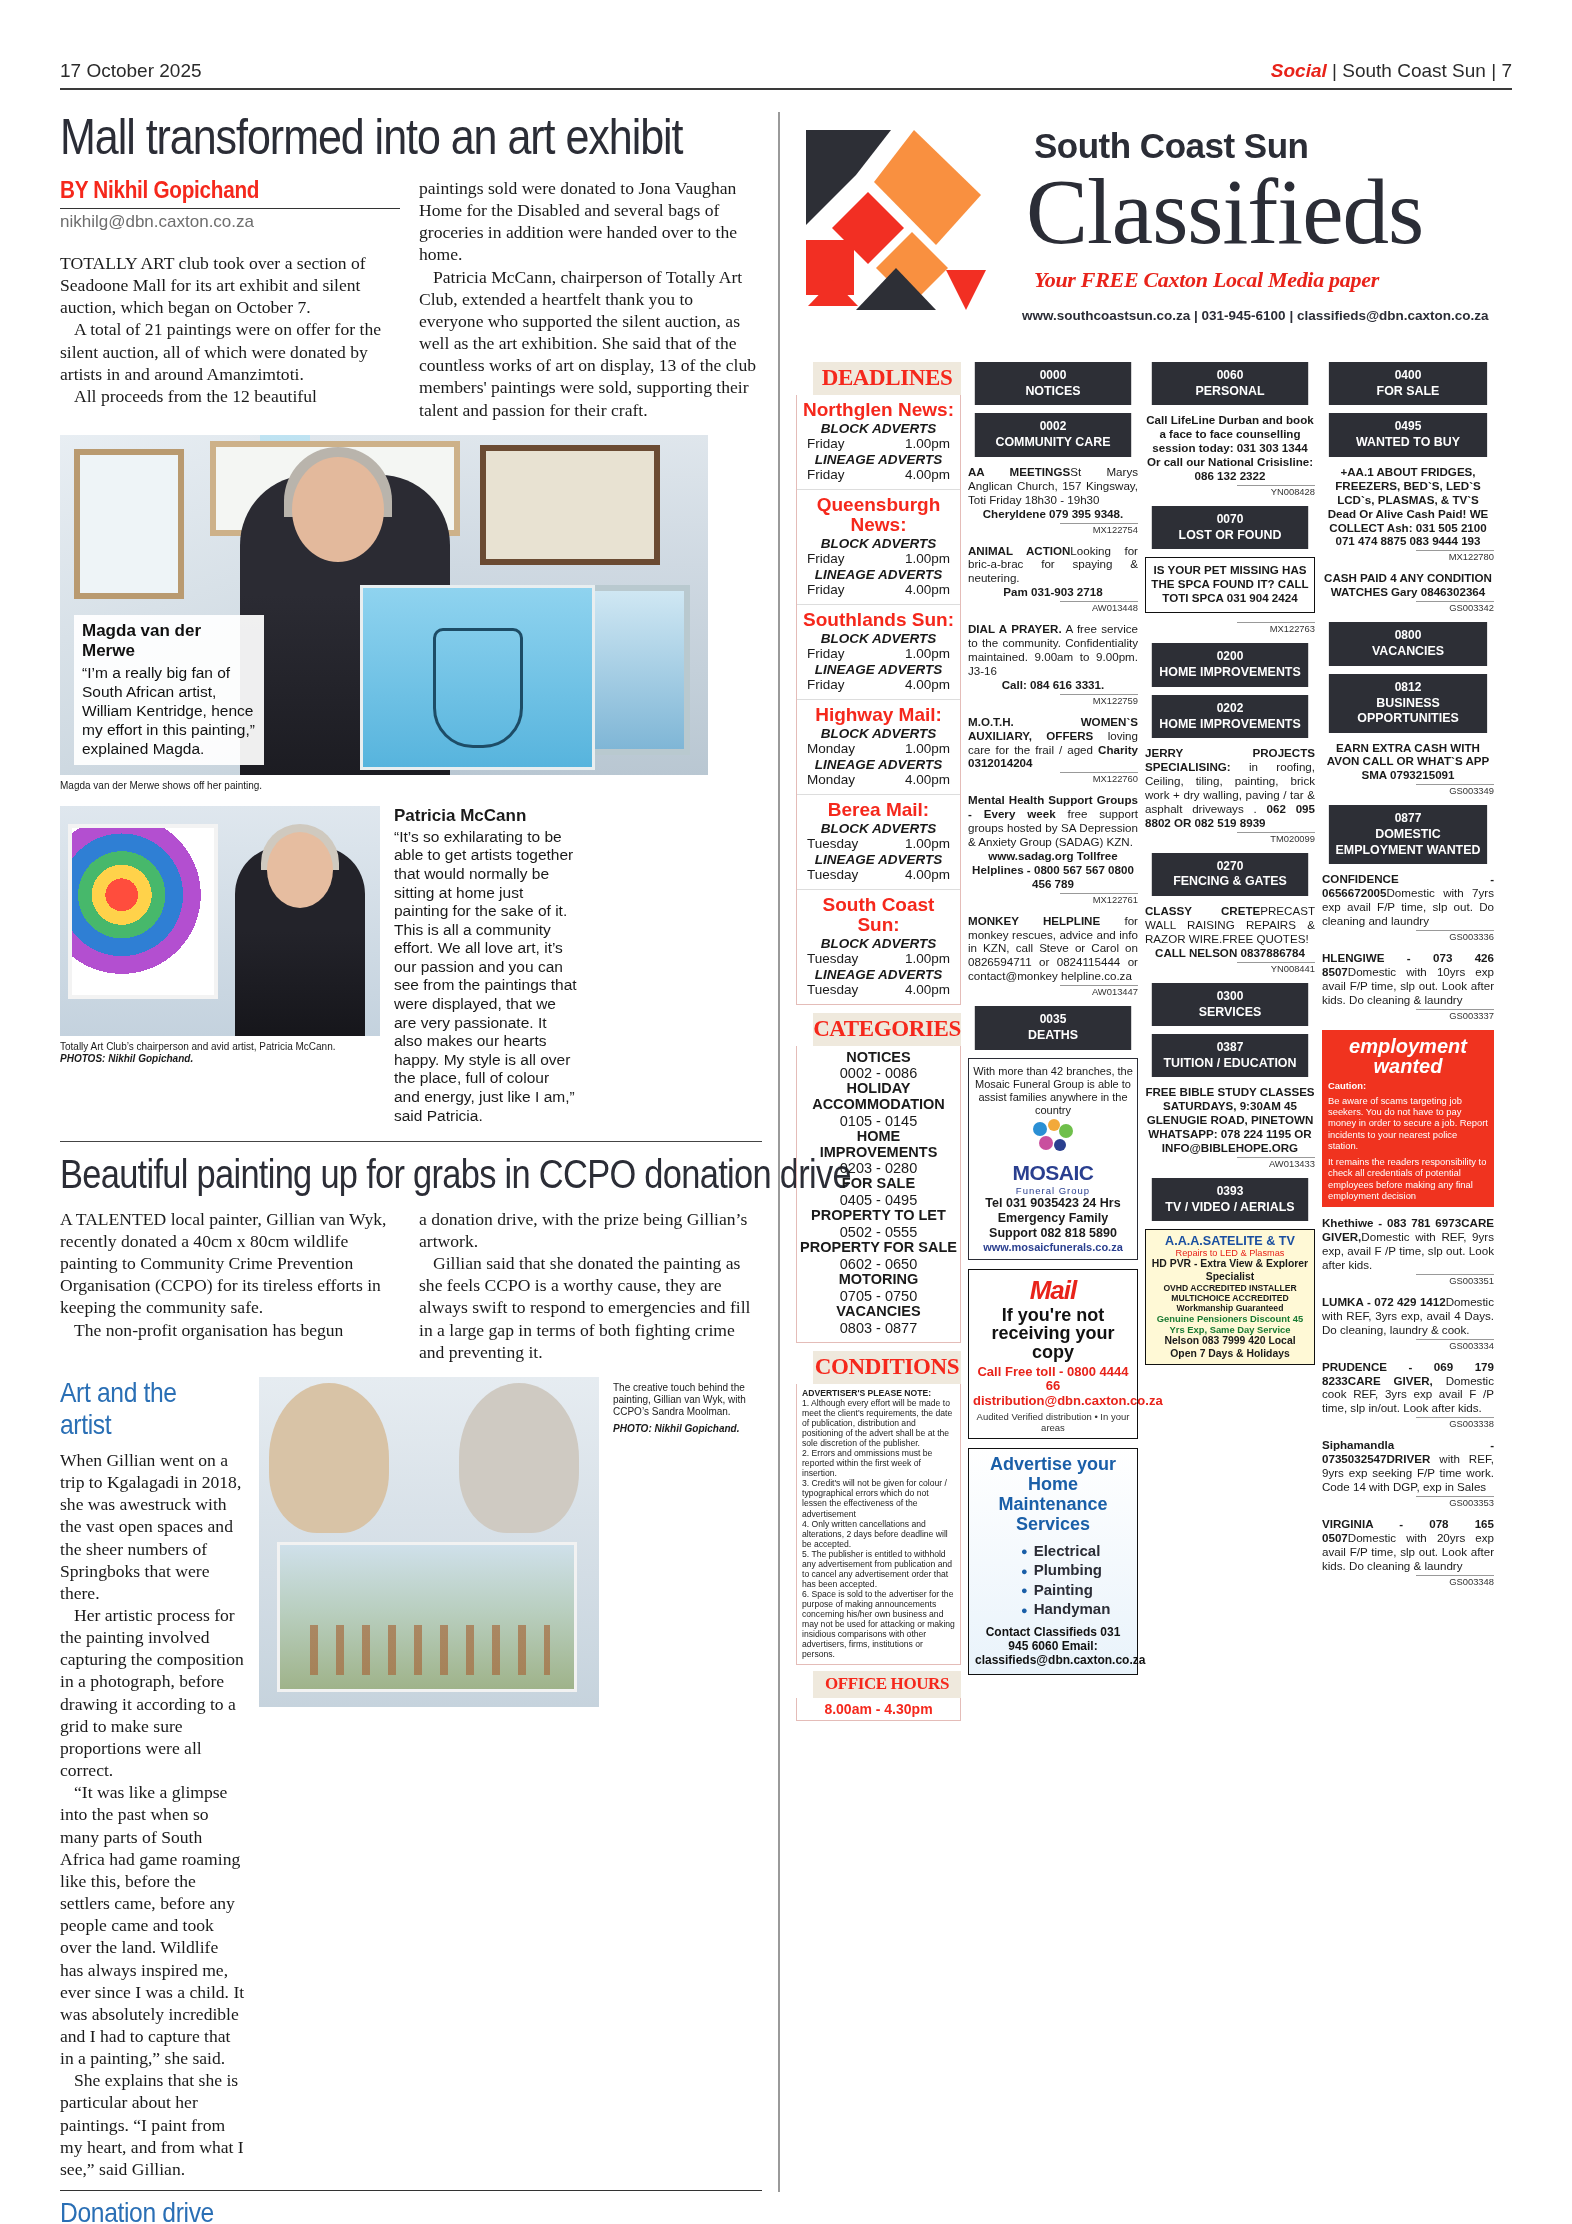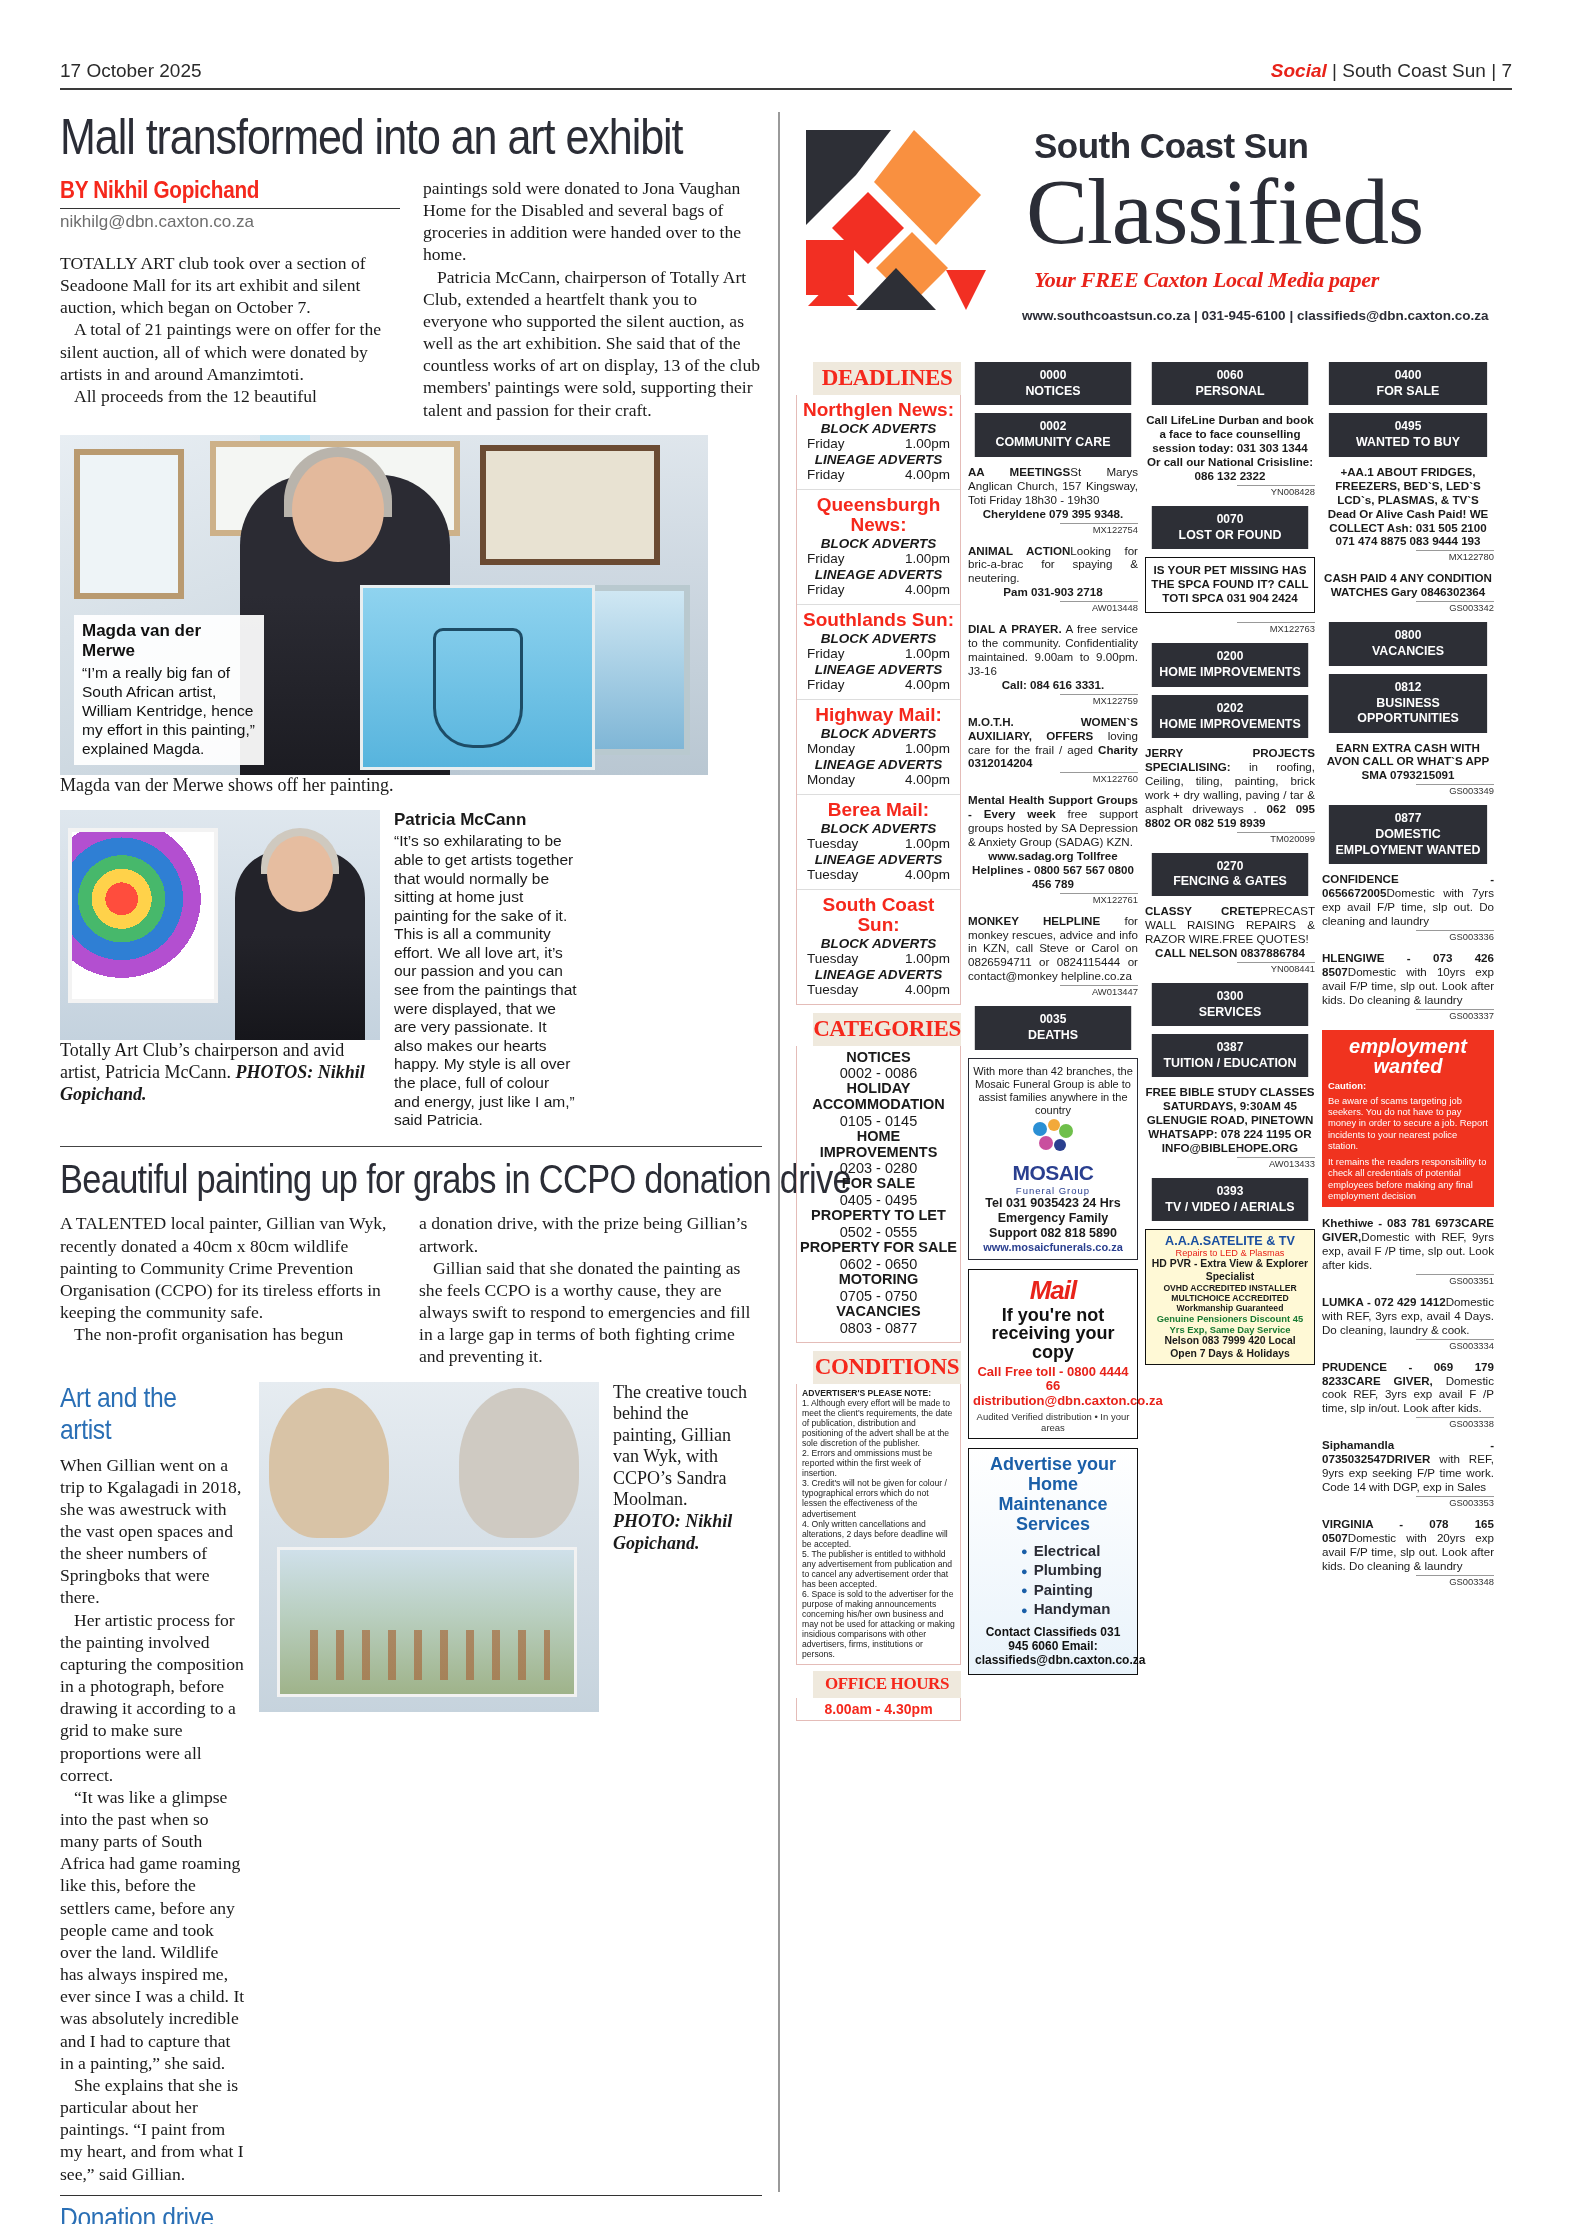--- a/index.html
+++ b/index.html
@@ -53,22 +53,22 @@
   .bodytext { font-family: "Liberation Serif", serif; font-size: 17.6px; line-height: 1.26;
               color: #1a1a1a; text-align: left; }
   .bodytext p { margin-bottom: 0; }
   .bodytext p.indent { text-indent: 14px; }
 
   .cols2 { display: flex; gap: 20px; margin-top: 16px; }
   .cols2 > div { width: 339px; }
 
   
   .photo { position: relative; overflow: hidden; }
-  .photo-caption-small { font-family: Liberation Serif, serif; font-size: 18px;
-                         color: #1a1a1a; line-height: 1.2; }
+  .photo-caption-small { font-family: Liberation Sans, sans-serif; font-size: 10px;
+                         color: #1a1a1a; line-height: 1.2; margin-top: 5px; }
   .photo-caption-small i { font-style: italic; font-weight: bold; }
 
   .overlay-cap {
     position: absolute; background: rgba(255,255,255,0.93);
     padding: 6px 8px; font-size: 15.5px; line-height: 1.22; color: #111;
   }
   .overlay-cap .nm { font-weight: bold; font-size: 17px; display:block; margin-bottom:2px;}
 
   
   .ph1 { width: 648px; height: 340px; background:
@@ -215,21 +215,21 @@
       <span>| South Coast Sun | 7</span>
     </div>
   </div>
 
   <div class="body-cols">
 
     <div class="left-page">
 
       <h1 class="headline">Mall transformed into an art exhibit</h1>
 
-      <div class="cols2" style="margin-top:14px;justify-content:space-between;">
+      <div class="cols2" style="margin-top:14px;">
         <div>
           <div class="byline">BY Nikhil Gopichand</div>
           <div class="byline-rule"></div>
           <div class="email">nikhilg@dbn.caxton.co.za</div>
           <div class="bodytext" style="margin-top:20px;">
             <p>TOTALLY ART club took over a section of Seadoone Mall for its art exhibit and silent auction, which began on October 7.</p>
             <p class="indent">A total of 21 paintings were on offer for the silent auction, all of which were donated by artists in and around Amanzimtoti.</p>
             <p class="indent">All proceeds from the 12 beautiful</p>
           </div>
         </div>

